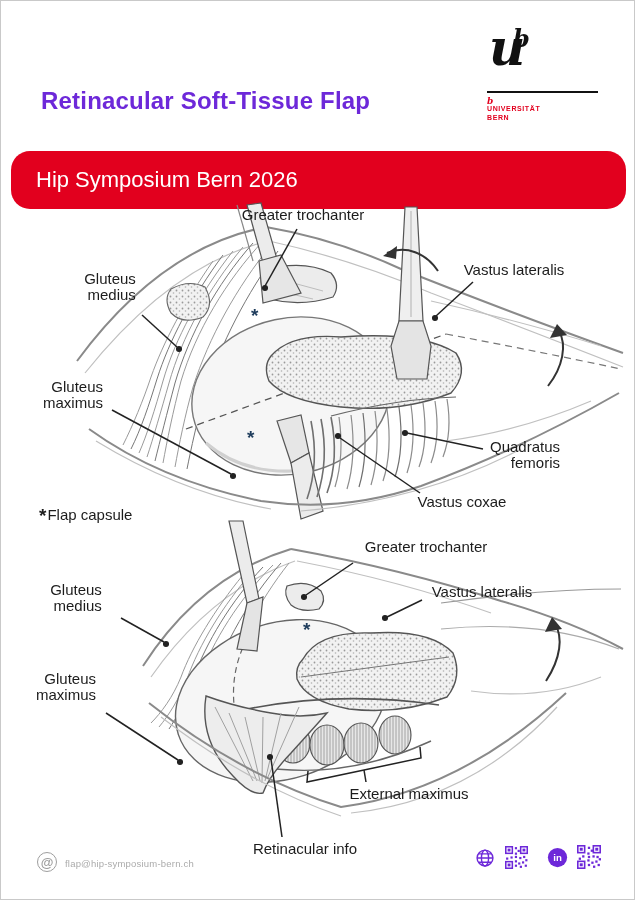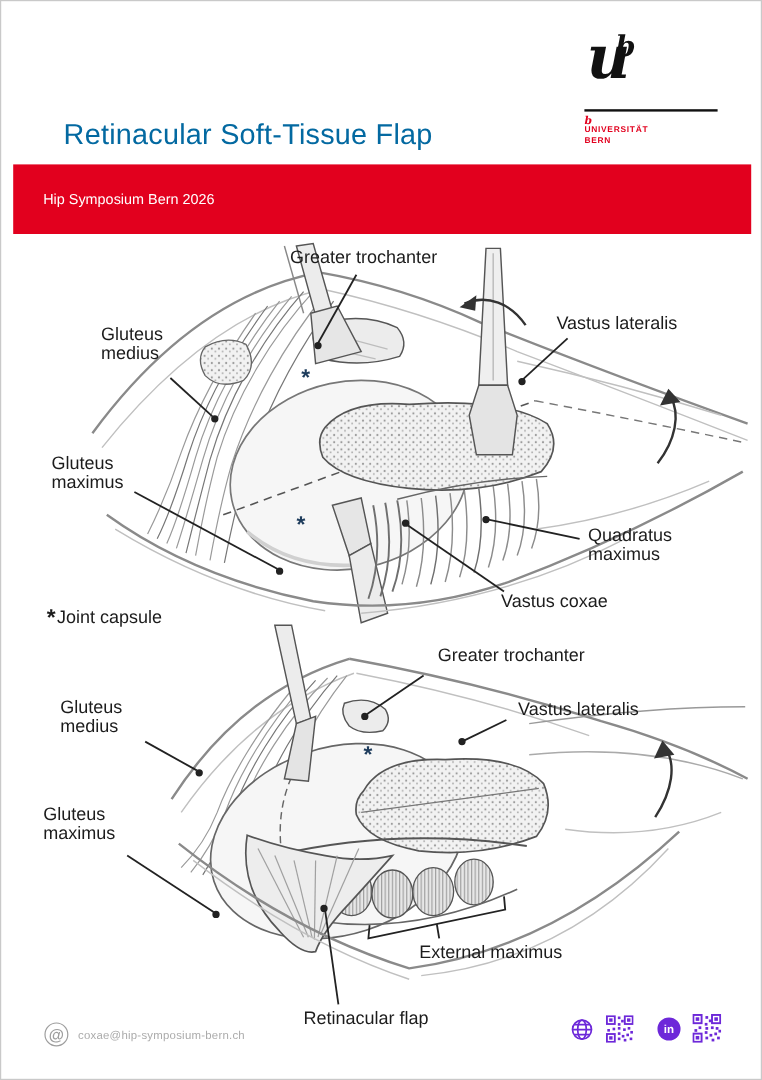--- a/index.html
+++ b/index.html
@@ -1,30 +1,30 @@
 <!DOCTYPE html>
 <html><head>
 <meta charset="utf-8">
 <style>
   html,body{margin:0;padding:0;background:#ffffff;}
   .page{position:relative;width:635px;height:900px;background:#fff;border:1px solid #c9c9c9;box-sizing:border-box;overflow:hidden;font-family:"Liberation Sans",sans-serif;}
   
-  .title{position:absolute;left:40px;top:86px;font-size:24px;font-weight:normal;color:#0369a1;letter-spacing:.2px;margin:12px;}
+  .title{position:absolute;left:40px;top:86px;font-size:24px;font-weight:bold;color:#6d28d9;letter-spacing:.2px;margin:0;}
   .logo{position:absolute;left:486px;top:22px;width:115px;height:100px;}
   .logo-u{position:absolute;left:2px;top:0;font-family:"DejaVu Serif","Liberation Serif",serif;font-style:italic;font-weight:bold;font-size:50px;line-height:50px;color:#111;}
   .logo-sup{position:absolute;left:26px;top:4px;font-family:"DejaVu Serif","Liberation Serif",serif;font-style:italic;font-weight:bold;font-size:24px;line-height:24px;color:#111;}
   .logo-rule{position:absolute;left:0;top:68px;width:111px;height:2px;background:#111;}
   .logo-small-b{position:absolute;left:0;top:73px;font-family:"DejaVu Serif","Liberation Serif",serif;font-style:italic;font-weight:bold;font-size:9px;color:#e2001e;}
   .logo-line1{position:absolute;left:0;top:82px;font-size:7px;font-weight:bold;letter-spacing:.6px;color:#e2001e;}
   .logo-line2{position:absolute;left:0;top:91px;font-size:7px;font-weight:bold;letter-spacing:.6px;color:#e2001e;}
   
-  .banner{position:absolute;left:10px;top:136px;width:615px;height:58px;background:#e2001e;color:#fff;font-size:12px;line-height:58px;padding-left:25px;box-sizing:border-box;}
+  .banner{position:absolute;left:10px;top:150px;width:615px;height:58px;background:#e2001e;color:#fff;font-size:22px;line-height:58px;padding-left:25px;box-sizing:border-box;border-radius:19px;}
   
   .fig{position:absolute;left:0;}
-  .lbl{position:absolute;font-size:15px;line-height:1.07;color:#1c1c1c;text-align:left;transform:translateX(-50%);white-space:pre-line;}
+  .lbl{position:absolute;font-size:15px;line-height:1.07;color:#1c1c1c;text-align:right;transform:translateX(-50%);white-space:pre-line;}
   .lbl.left{transform:none;text-align:left;}
   .jc .star{font-size:19px;font-weight:bold;vertical-align:-2px;margin-right:1px;}
   .fig-star{position:absolute;font-size:19px;font-weight:bold;color:#1e3c5c;line-height:1;}
   
   .at-badge{position:absolute;left:36px;top:851px;width:20px;height:20px;border:1.6px solid #9e9e9e;border-radius:50%;color:#9e9e9e;font-size:13px;line-height:20px;text-align:center;font-weight:bold;box-sizing:border-box;}
   .email{position:absolute;left:64px;top:857px;font-size:9.5px;color:#ababab;letter-spacing:.2px;}
   .f-icon{position:absolute;color:#6d28d9;}
   .f-icon svg{display:block;}
 </style>
 </head>
@@ -161,24 +161,24 @@
     </g>
   </svg>
 
   <div class="lbl" style="left:302px;top:206px">Greater trochanter</div>
   <div class="lbl" style="left:513px;top:261px">Vastus lateralis</div>
   <div class="lbl" style="left:109px;top:270px">Gluteus
 medius</div>
   <div class="lbl" style="left:72px;top:378px">Gluteus
 maximus</div>
   <div class="lbl" style="left:524px;top:438px">Quadratus
-maximus</div>
+femoris</div>
   <div class="lbl" style="left:461px;top:493px">Vastus coxae</div>
   <div class="lbl left jc" style="left:38px;top:489px">
-    <span class="star">*</span><span>Joint capsule</span>
+    <span class="star">*</span><span>Flap capsule</span>
   </div>
   <div class="fig-star" style="left:250px;top:305px">*</div>
   <div class="fig-star" style="left:246px;top:427px">*</div>
 
   <svg class="fig" style="top:515px" width="635" height="355" viewBox="0 515 635 355">
     <defs>
       <pattern id="dots2" width="6" height="6" patternUnits="userSpaceOnUse">
         <rect width="6" height="6" fill="#f2f2f2"></rect>
         <circle cx="1.5" cy="1.5" r="0.9" fill="#9a9a9a"></circle>
         <circle cx="4.5" cy="4" r="0.8" fill="#b0b0b0"></circle>
@@ -279,25 +279,25 @@
     </g>
   </svg>
 
   <div class="lbl" style="left:425px;top:538px">Greater trochanter</div>
   <div class="lbl" style="left:481px;top:583px">Vastus lateralis</div>
   <div class="lbl" style="left:75px;top:581px">Gluteus
 medius</div>
   <div class="lbl" style="left:65px;top:670px">Gluteus
 maximus</div>
   <div class="lbl" style="left:408px;top:785px">External maximus</div>
-  <div class="lbl" style="left:304px;top:840px">Retinacular flap</div>
+  <div class="lbl" style="left:304px;top:840px">Retinacular info</div>
   <div class="fig-star" style="left:302px;top:619px">*</div>
 
   <div class="at-badge">@</div>
-  <div class="email">coxae@hip-symposium-bern.ch</div>
+  <div class="email">flap@hip-symposium-bern.ch</div>
 
   <span class="f-icon" style="left:474px;top:847px">
     <svg width="20" height="20" viewBox="0 0 24 24" fill="none" stroke="currentColor" stroke-width="1.7">
       <circle cx="12" cy="12" r="9.5"></circle>
       <ellipse cx="12" cy="12" rx="4.3" ry="9.5"></ellipse>
       <path d="M 2.5,12 H 21.5 M 4.2,7 H 19.8 M 4.2,17 H 19.8"></path>
     </svg>
   </span>
 
   <span class="f-icon" style="left:504px;top:845px">

